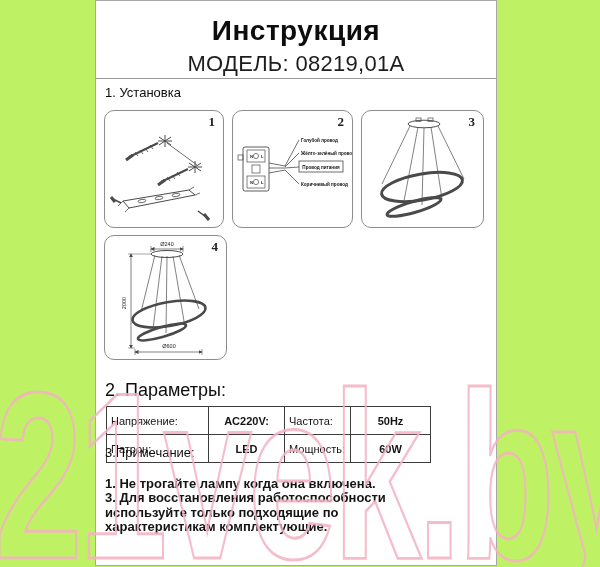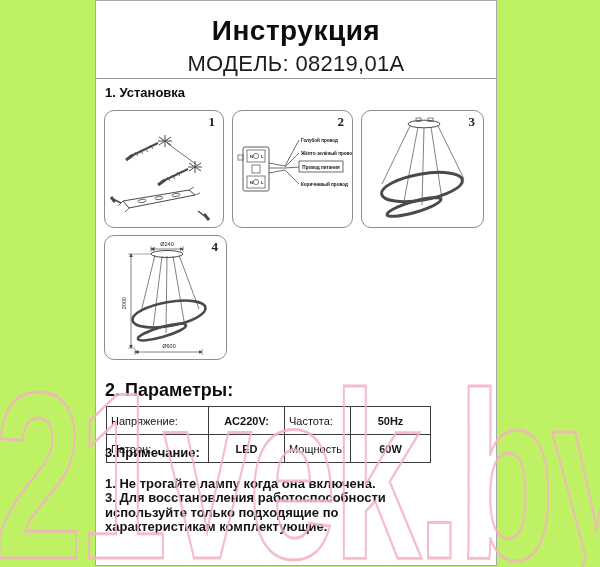--- a/index.html
+++ b/index.html
@@ -5,21 +5,21 @@
   html,body{margin:0;padding:0;background:#fff;}
   .stage{position:relative;width:600px;height:567px;background:#bef264;overflow:hidden;
          font-family:"Liberation Sans",sans-serif;color:#111;padding-left:8px;}
   .page{position:absolute;left:95px;top:0;width:400px;height:564px;background:#ffffff;
         border:1px solid #a8a8a8;}
   .doc-title{position:absolute;top:14px;left:0;width:100%;text-align:center;
              font-size:28px;font-weight:700;letter-spacing:.5px;color:#0d0d0d;}
   .doc-model{position:absolute;top:50px;left:0;width:100%;text-align:center;
              font-size:22px;color:#1c1c1c;letter-spacing:.3px;}
   .rule{position:absolute;top:77px;left:0;width:100%;height:0;border-top:1px solid #9a9a9a;}
-  .sec-h{position:absolute;font-size:13px;font-weight:700;color:#0d0d0d;}
+  .sec-h{position:absolute;font-size:13px;font-weight:400;color:#0d0d0d;}
   #sec1{left:9px;top:84px;}
   #sec2{left:9px;top:379px;font-size:18px;}
   #sec3{left:9px;top:444px;}
   .panel{position:absolute;border:1px solid #8d8d8d;border-radius:10px;background:#fff;}
   .panel .num{position:absolute;top:3px;right:8px;font-family:"Liberation Serif",serif;
               font-size:13px;font-weight:700;color:#222;}
   #p1{left:8px;top:109px;width:118px;height:116px;}
   #p2{left:136px;top:109px;width:119px;height:116px;}
   #p3{left:265px;top:109px;width:121px;height:116px;}
   #p4{left:8px;top:234px;width:121px;height:123px;}

